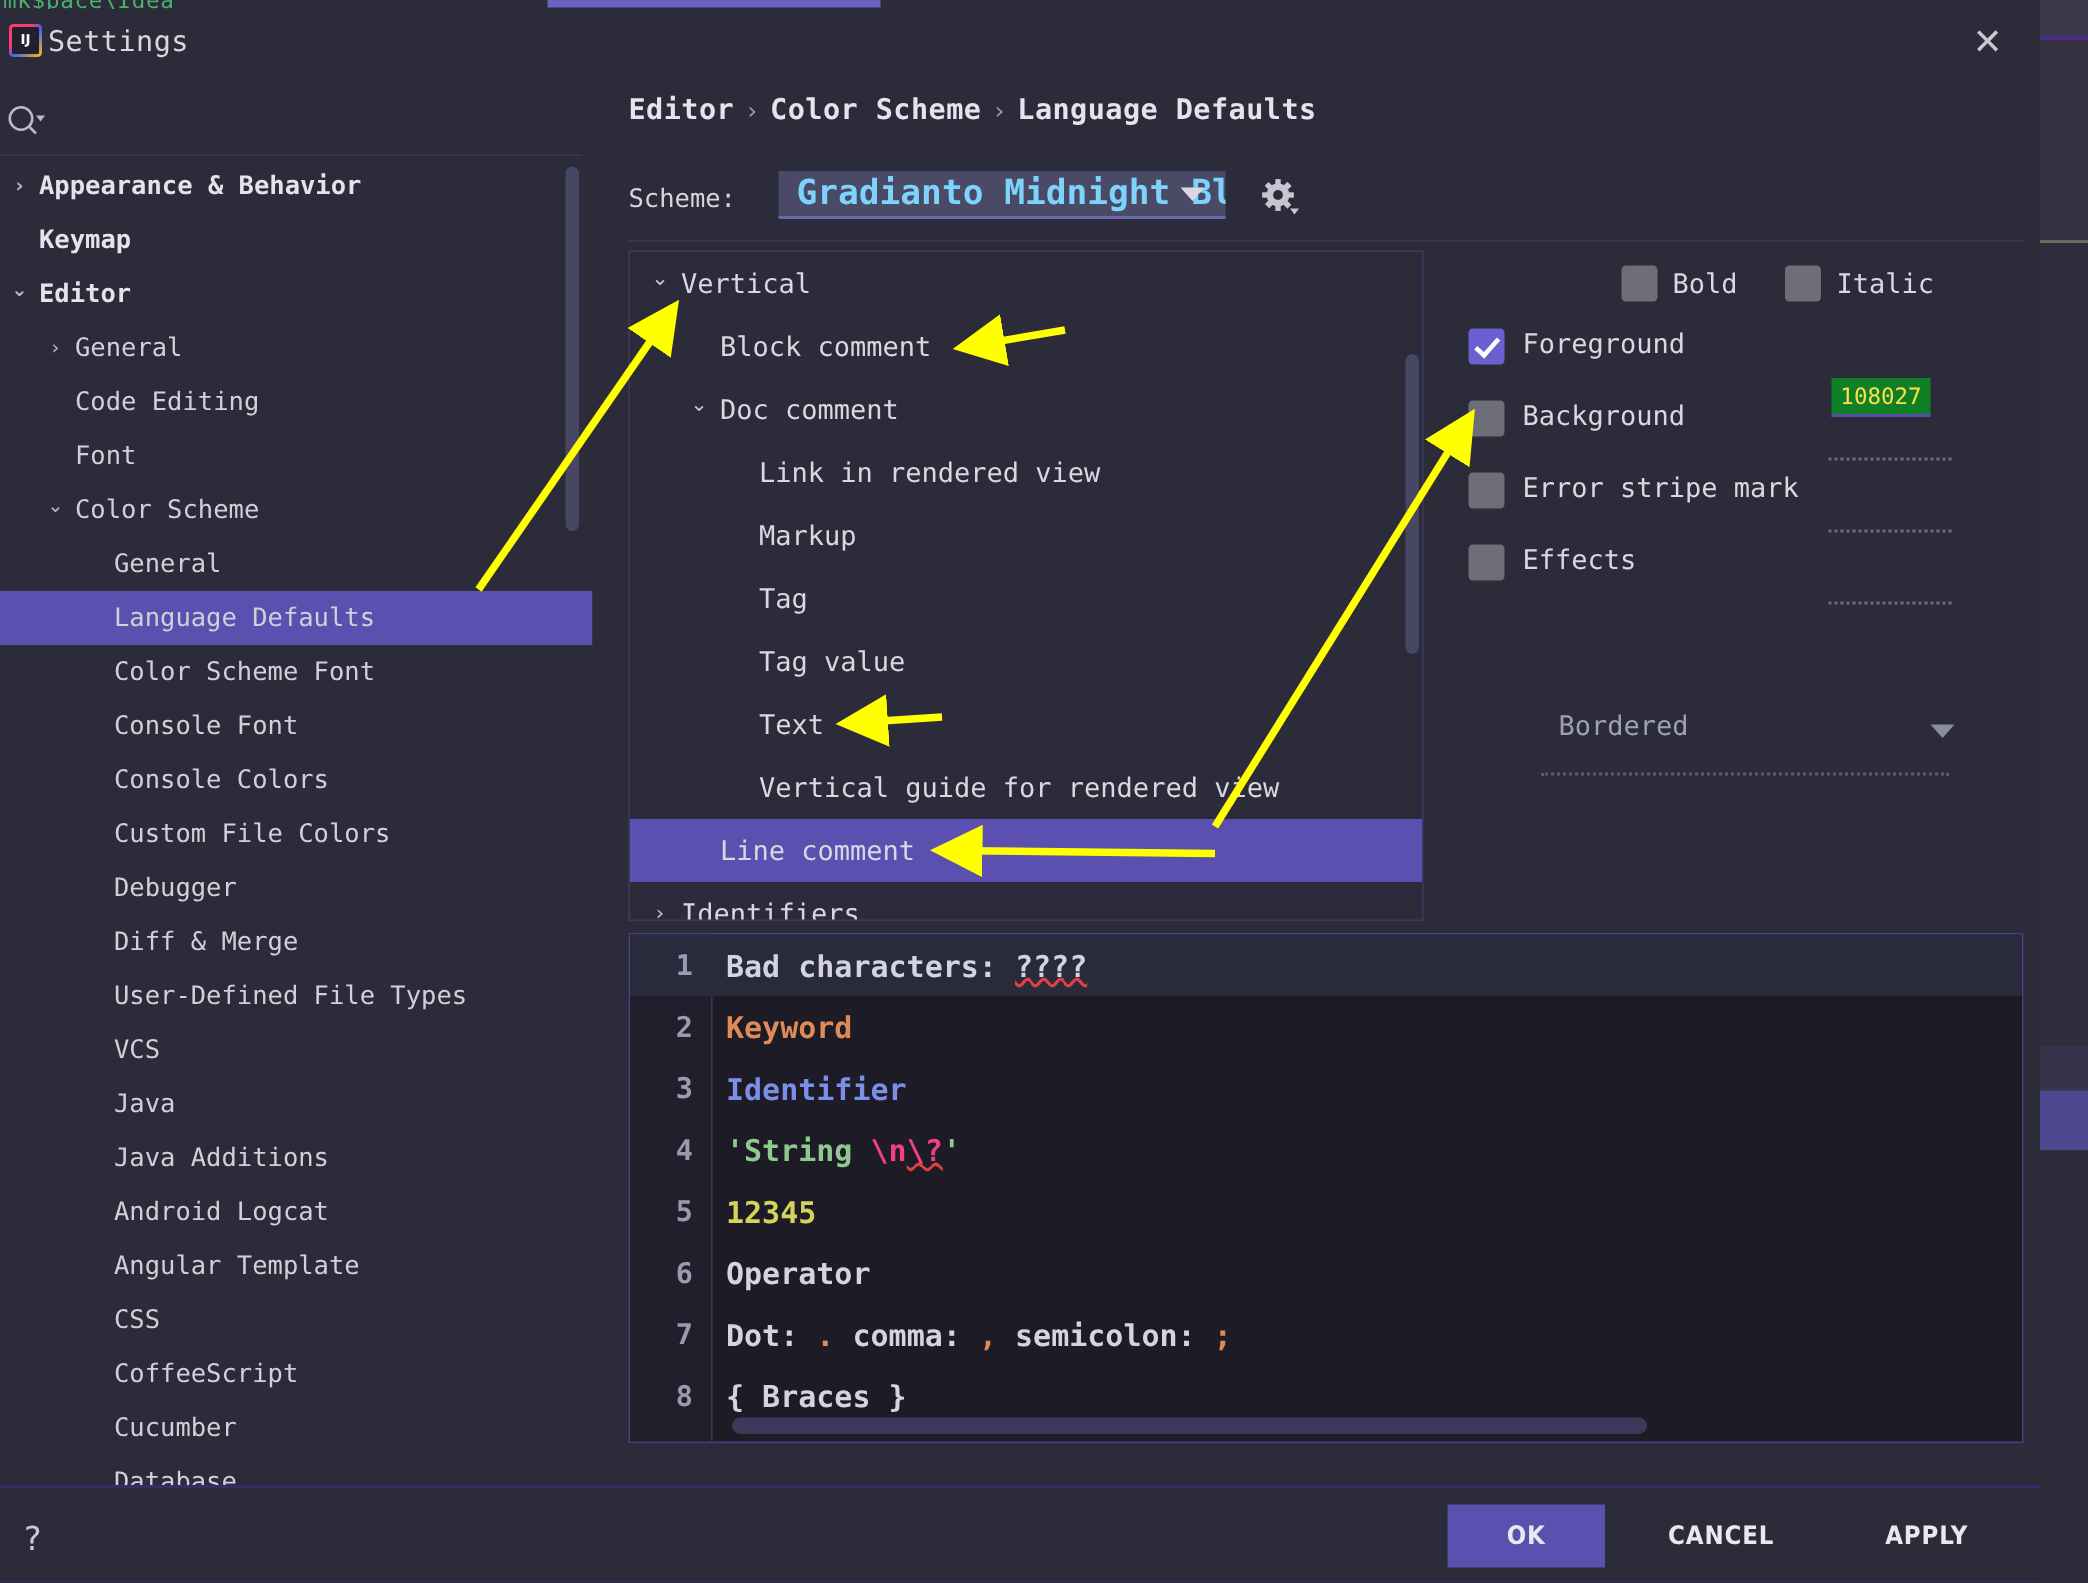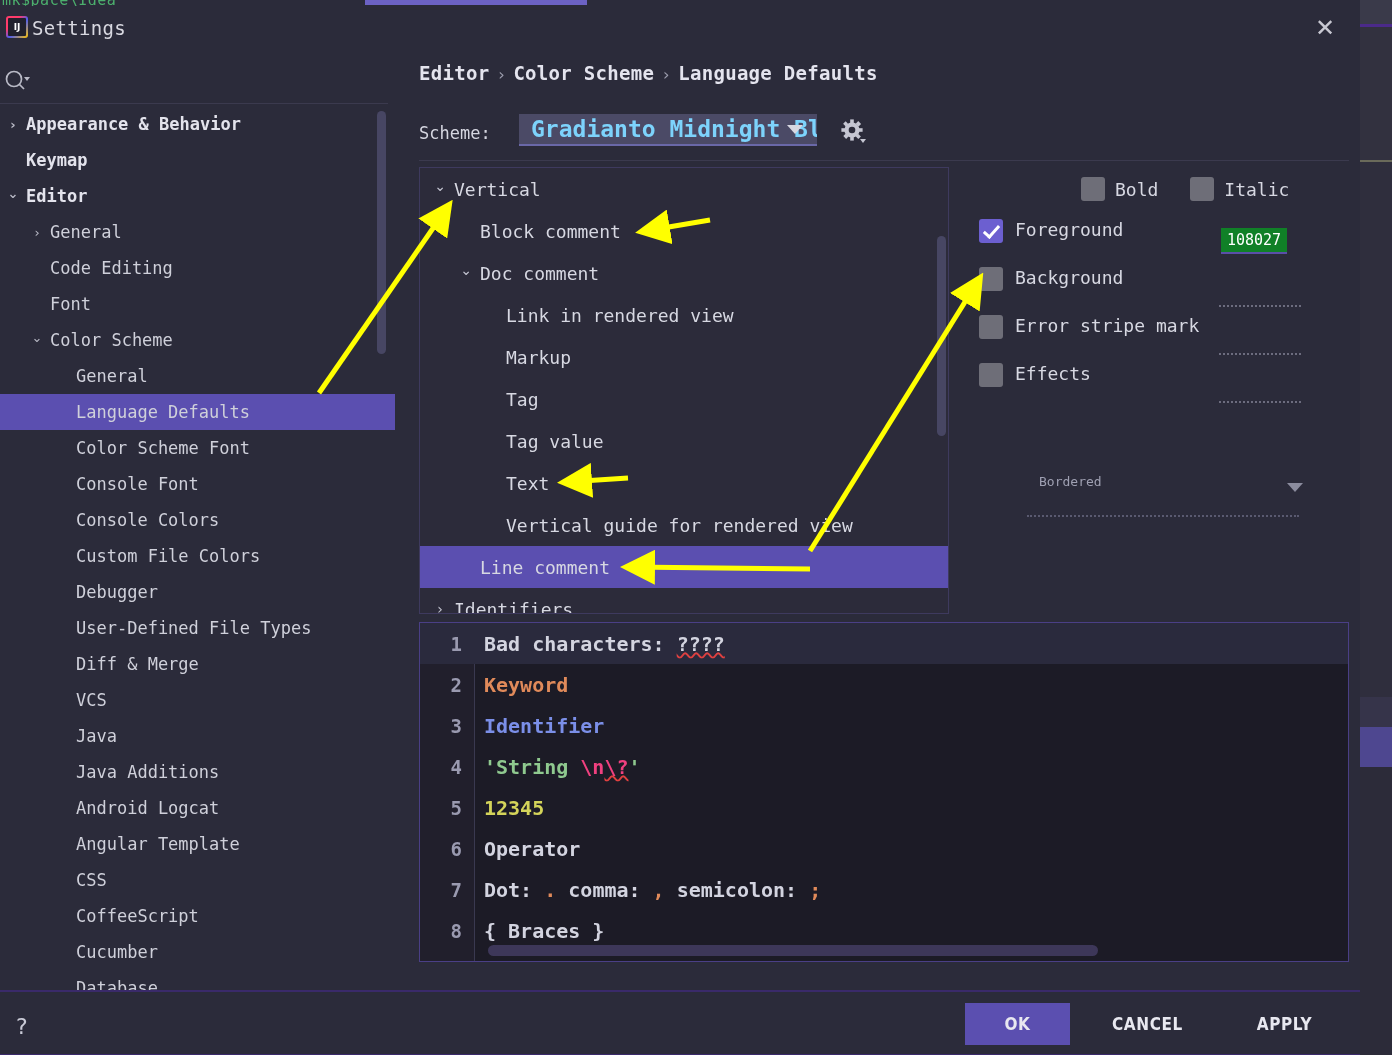--- a/index.html
+++ b/index.html
@@ -121,25 +121,25 @@
   .cb.on { background: #6c5fd0; position: relative; }
   .cb.on::after { content: ""; position: absolute; left: 8px; top: 3px; width: 6px;
         height: 13px; border: solid #fff; border-width: 0 3px 3px 0;
         transform: rotate(42deg); }
   .bi-item { display: flex; align-items: center; gap: 10px; color: #d7d8e2; font-size: 18px; }
   .attr-row { position: absolute; left: 14px; width: 376px; height: 48px;
               display: flex; gap: 12px; }
   .attr-row .lbl { color: #d7d8e2; font-size: 18px; white-space: nowrap; }
   .swatch { position: absolute; width: 66px; height: 26px; background: #108027;
             display: flex; align-items: center; justify-content: center;
-            color: #ffffff; font-size: 15px; border-bottom: 2px solid #5a4fa8;
-            cursor: pointer; }
+            color: #fde047; font-size: 15px; border-bottom: 2px solid #5a4fa8;
+            cursor: pointer; margin-top: 24px; }
   .dots { position: absolute; width: 82px; height: 0; border-top: 2px dotted #6c6c7e; }
   .bordered-row { position: absolute; top: 300px; left: 44px; width: 300px; height: 40px; }
-  .bordered-txt { position: absolute; left: 30px; top: 7px; color: #9fa0b2; font-size: 13px; }
+  .bordered-txt { position: absolute; left: 30px; top: 7px; color: #9fa0b2; font-size: 18px; }
   .bordered-caret { position: absolute; right: 6px; top: 16px; width: 0; height: 0;
             border-left: 8px solid transparent; border-right: 8px solid transparent;
             border-top: 9px solid #8b8c9e; }
   .bordered-dots { position: absolute; top: 348px; left: 62px; width: 272px; height: 0;
             border-top: 2px dotted #5a5a70; }
 
   
   .preview { position: absolute; top: 572px; left: 14px; width: 930px; height: 340px;
              background: #1c1b26; border: 1px solid #4a3f86; overflow: hidden; }
   .gutter { position: absolute; left: 0; top: 0; width: 55px; height: 340px;
@@ -261,24 +261,24 @@
         <div class="nav-item lvl2">
           <span>Console Colors</span>
         </div>
         <div class="nav-item lvl2">
           <span>Custom File Colors</span>
         </div>
         <div class="nav-item lvl2">
           <span>Debugger</span>
         </div>
         <div class="nav-item lvl2">
+          <span>Diff &amp; Merge</span>
+        </div>
+        <div class="nav-item lvl2">
           <span>User-Defined File Types</span>
-        </div>
-        <div class="nav-item lvl2">
-          <span>Diff &amp; Merge</span>
         </div>
         <div class="nav-item lvl2">
           <span>VCS</span>
         </div>
         <div class="nav-item lvl2">
           <span>Java</span>
         </div>
         <div class="nav-item lvl2">
           <span>Java Additions</span>
         </div>

